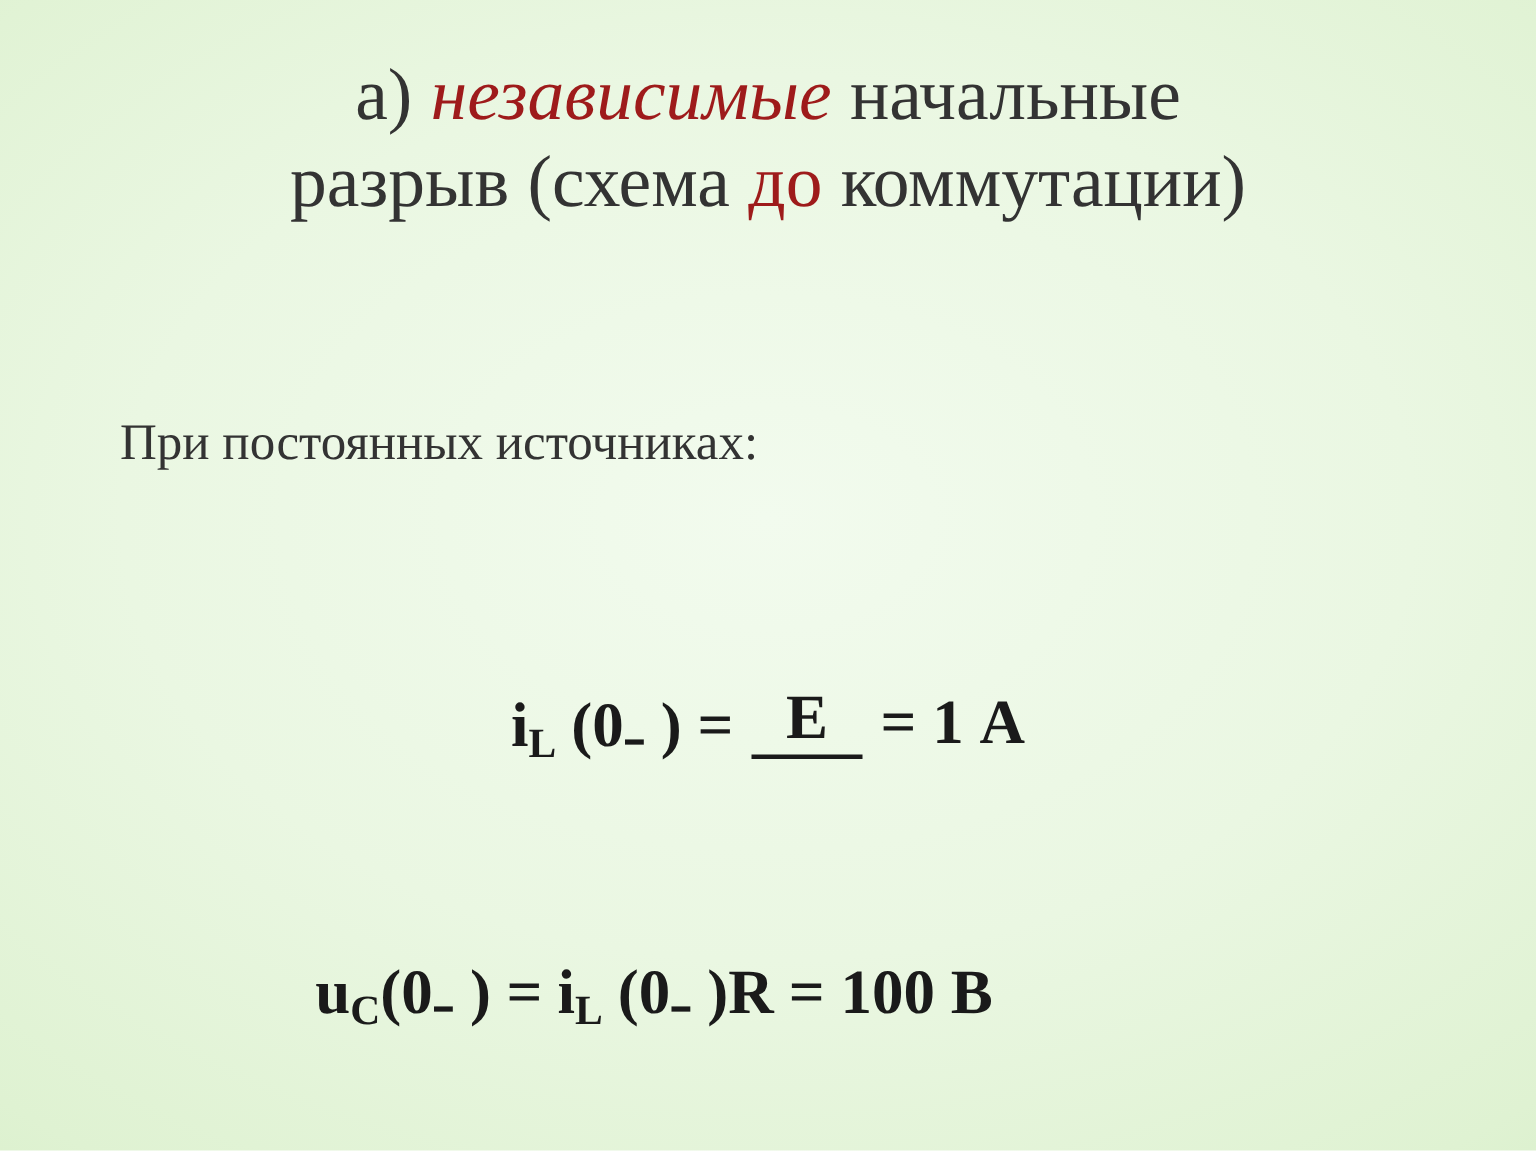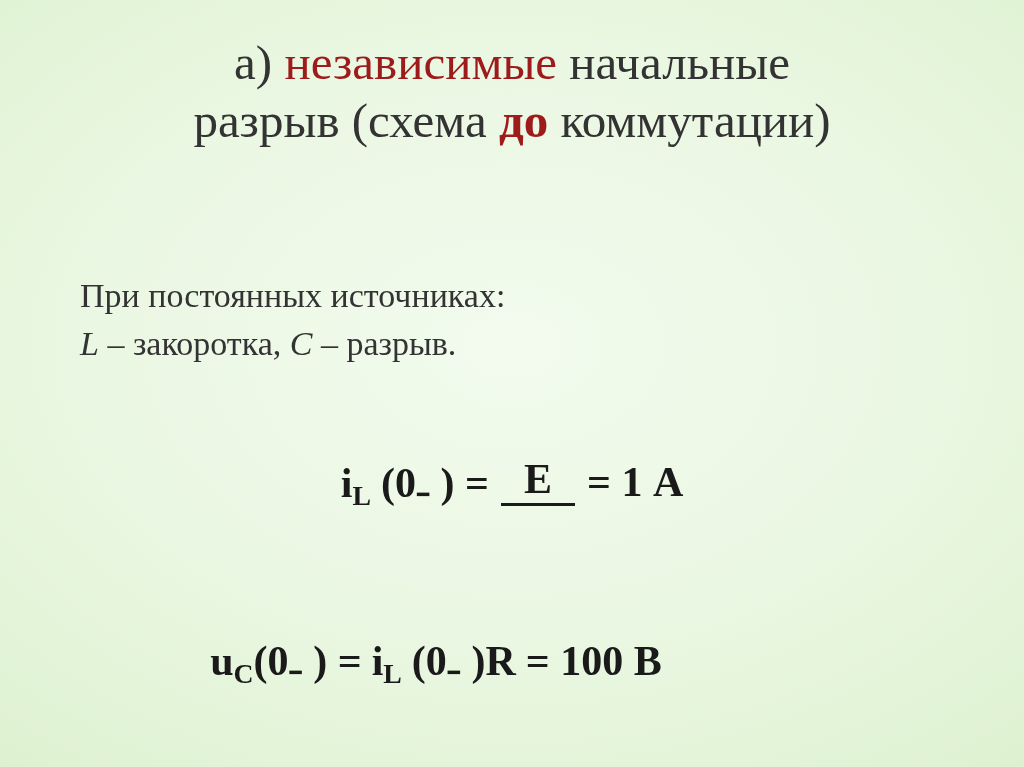--- a/index.html
+++ b/index.html
@@ -28,26 +28,26 @@
     width: 1024px;
     text-align: center;
     line-height: 1.18;
     color: #333333;
     font-size: 49px;
   }
   .title-line {
     white-space: nowrap;
   }
   .em-italic {
+    font-style: italic;
     color: #9e1b1b;
     margin-top: 37px;
   }
   .em-red {
     color: #9e1b1b;
-    font-weight: bold;
   }
 
   
   .body-text {
     position: absolute;
     left: 40px;
     top: 272px;
     color: #333333;
     font-size: 34px;
     line-height: 1.42;
@@ -127,23 +127,20 @@
     <div class="title-line">
       <span>а) </span><span class="em-italic">независимые</span><span> начальные</span>
     </div>
     <div class="title-line">
       <span>разрыв (схема </span><span class="em-red">до</span><span> коммутации)</span>
     </div>
   </div>
 
   <div class="body-text">
     <div class="body-line">При постоянных источниках:</div>
-    <div class="body-line">
-      <span class="var-italic">L</span><span> – закоротка, </span><span class="var-italic">C</span><span> – разрыв.</span>
-    </div>
   </div>
 
   <div class="formula1">
     <span class="piece"><span>i</span><span class="sub">L</span><span class="sp"></span><span>(0₋ ) =</span></span>
     <span class="frac">
       <span class="num">E</span>
       <span class="bar"></span>
     </span>
     <span class="piece">= 1 А</span>
   </div>

